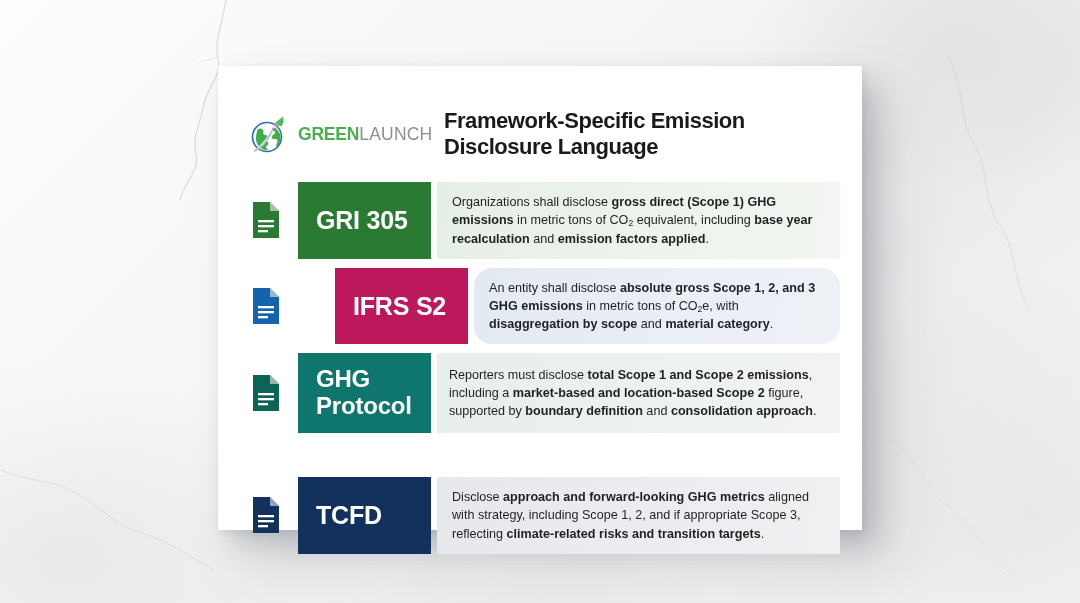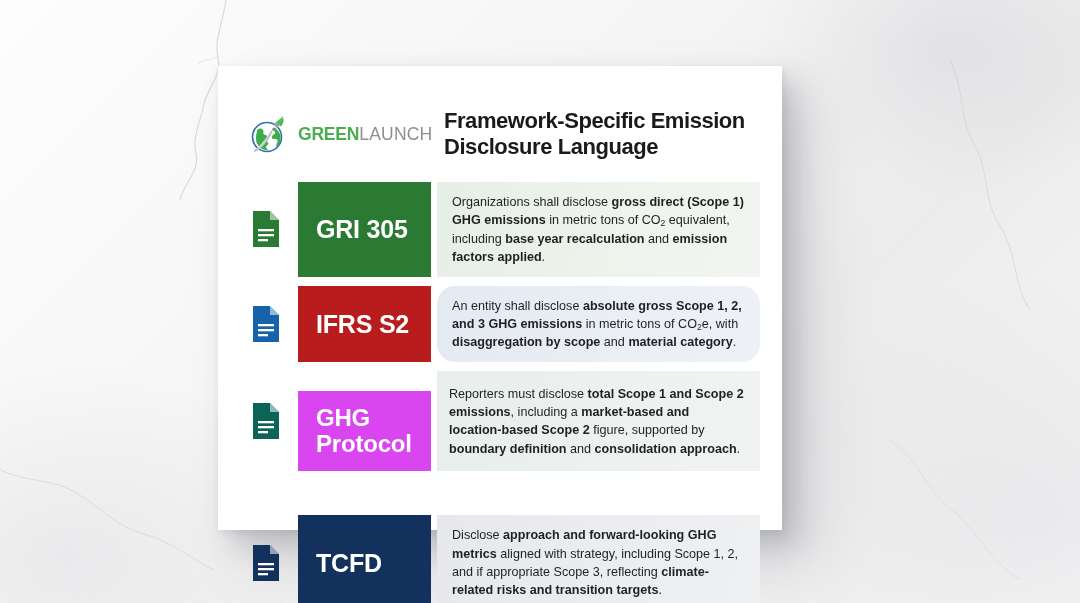--- a/index.html
+++ b/index.html
@@ -22,21 +22,21 @@
       radial-gradient(ellipse 500px 360px at 96% 86%, rgba(150,153,158,0.12) 0%, rgba(150,153,158,0) 68%),
       linear-gradient(135deg, #fdfdfd 0%, #f5f5f6 42%, #ececed 68%, #f7f7f8 100%);
   }
   .vein { position: absolute; pointer-events: none; }
 
   
   #card {
     position: absolute;
     left: 218px;
     top: 66px;
-    width: 564px;
+    width: 644px;
     height: 464px;
     background: #ffffff;
     box-shadow:
       14px 16px 26px rgba(110,112,118,0.30),
       32px 34px 56px rgba(120,122,128,0.20),
       2px 3px 7px rgba(120,122,128,0.16);
   }
   #card-inner {
     position: absolute;
     left: 22px; top: 22px; right: 22px; bottom: 22px;
@@ -124,23 +124,23 @@
 
   
   #row-gri     .row-badge, #row-gri     .row-text { min-height: 74px; }
   #row-ifrs    .row-badge, #row-ifrs    .row-text { min-height: 74px; }
   #row-ghg     .row-badge, #row-ghg     .row-text { min-height: 80px; }
   #row-tcfd    .row-badge, #row-tcfd    .row-text { min-height: 73px; }
 
   
   #row-gri  .row-badge { background: #2a7a34; }
   #row-gri  .row-text  { background: linear-gradient(100deg, #e6efe5 0%, #eef3ec 55%, #f2f5f1 100%); }
-  #row-ifrs .row-badge { background: #b91c1c; }
+  #row-ifrs .row-badge { background: #be185d; margin-left: 37px; }
   #row-ifrs .row-text  { background: linear-gradient(100deg, #e4eaf2 0%, #eaeef5 55%, #eef1f6 100%); border-radius: 18px; }
-  #row-ghg  .row-badge { background: #d946ef; margin-top: 20px; }
+  #row-ghg  .row-badge { background: #0f766e; }
   #row-ghg  .row-text  { background: linear-gradient(100deg, #e7eeec 0%, #edf1f0 55%, #f0f3f2 100%); padding-left: 12px; }
   #row-tcfd .row-badge { background: #12315c; }
   #row-tcfd .row-text  { background: linear-gradient(100deg, #e6e8ec 0%, #ebedf0 55%, #eef0f2 100%); }
 </style>
 </head>
 <body>
 
 <div id="backdrop">
 
   <svg class="vein" style="left:130px;top:0;" width="120" height="210" viewBox="0 0 120 210">

